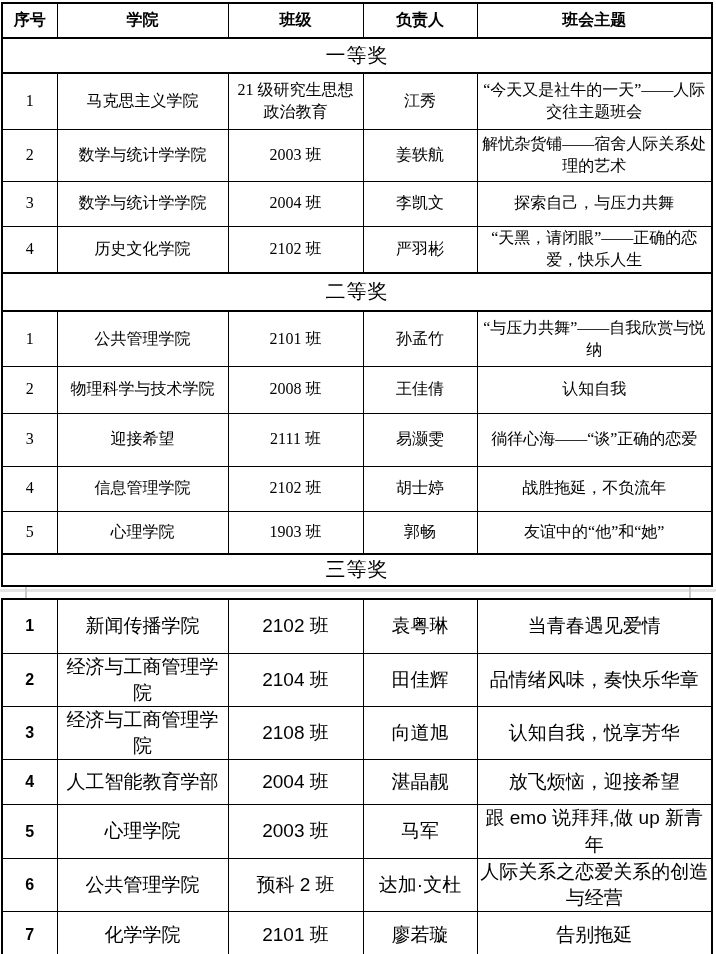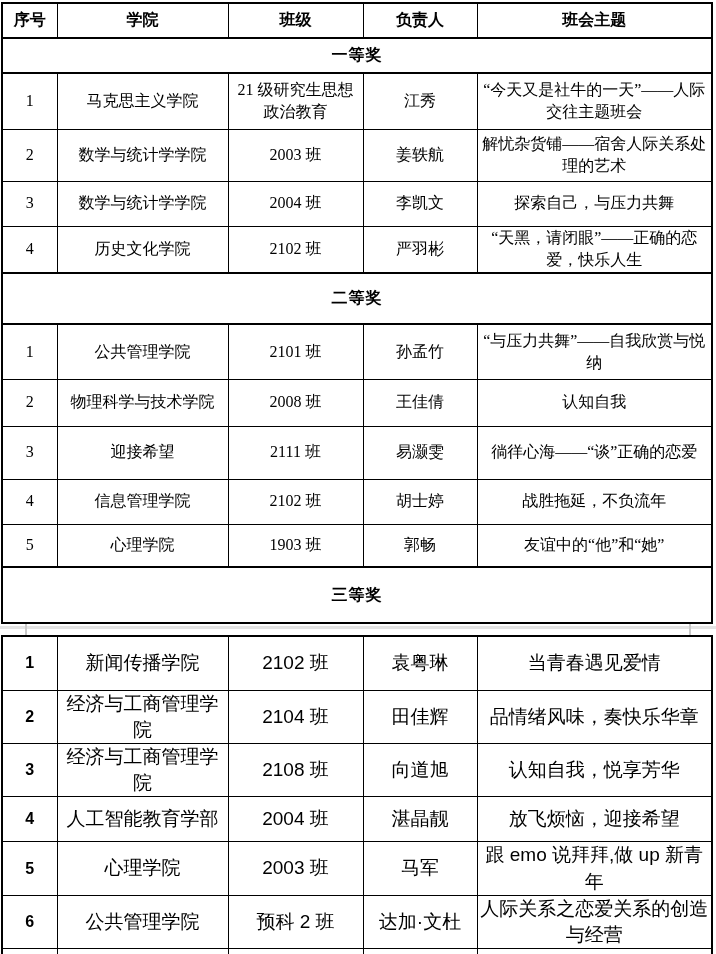--- a/index.html
+++ b/index.html
@@ -28,22 +28,22 @@
   }
   td.col-class{padding:0 10px;}
   td.col-theme{padding:0 6px;}
   tr.header-row td{
     font-weight:bold;
     font-size:16px;
     border-bottom:2px solid #000;
     font-family:Liberation Serif, serif;
   }
   tr.band-row td{
-    font-weight:bold;
-    font-size:16px;
+    font-weight:normal;
+    font-size:20px;
     border-top:2px solid #000;
     border-bottom:2px solid #000;
     letter-spacing:1px;
     margin-top:13px;
   }
   
   table.award.t2 td{font-family:"Liberation Sans","DejaVu Sans",sans-serif;font-size:19px;}
   table.award.t2 td.col-no{font-weight:bold;font-size:16px;}
   
   .table-gap{position:relative;width:716px;height:11px;}
@@ -101,21 +101,21 @@
       <td class="col-theme">探索自己，与压力共舞</td>
     </tr>
     <tr style="height:47px">
       <td class="col-no">4</td>
       <td class="col-college">历史文化学院</td>
       <td class="col-class">2102 班</td>
       <td class="col-leader">严羽彬</td>
       <td class="col-theme">“天黑，请闭眼”——正确的恋爱，快乐人生</td>
     </tr>
 
-    <tr class="band-row" style="height:51px">
+    <tr class="band-row" style="height:38px">
       <td colspan="5">二等奖</td>
     </tr>
 
     <tr style="height:55px">
       <td class="col-no">1</td>
       <td class="col-college">公共管理学院</td>
       <td class="col-class">2101 班</td>
       <td class="col-leader">孙孟竹</td>
       <td class="col-theme">“与压力共舞”——自我欣赏与悦纳</td>
     </tr>
@@ -141,21 +141,21 @@
       <td class="col-theme">战胜拖延，不负流年</td>
     </tr>
     <tr style="height:43px">
       <td class="col-no">5</td>
       <td class="col-college">心理学院</td>
       <td class="col-class">1903 班</td>
       <td class="col-leader">郭畅</td>
       <td class="col-theme">友谊中的“他”和“她”</td>
     </tr>
 
-    <tr class="band-row" style="height:56px">
+    <tr class="band-row" style="height:32px">
       <td colspan="5">三等奖</td>
     </tr>
   </tbody>
     </table>
 
   <div class="table-gap">
     <div class="gap-hline"></div>
     <div class="gap-tick left"></div>
     <div class="gap-tick right"></div>
   </div>

